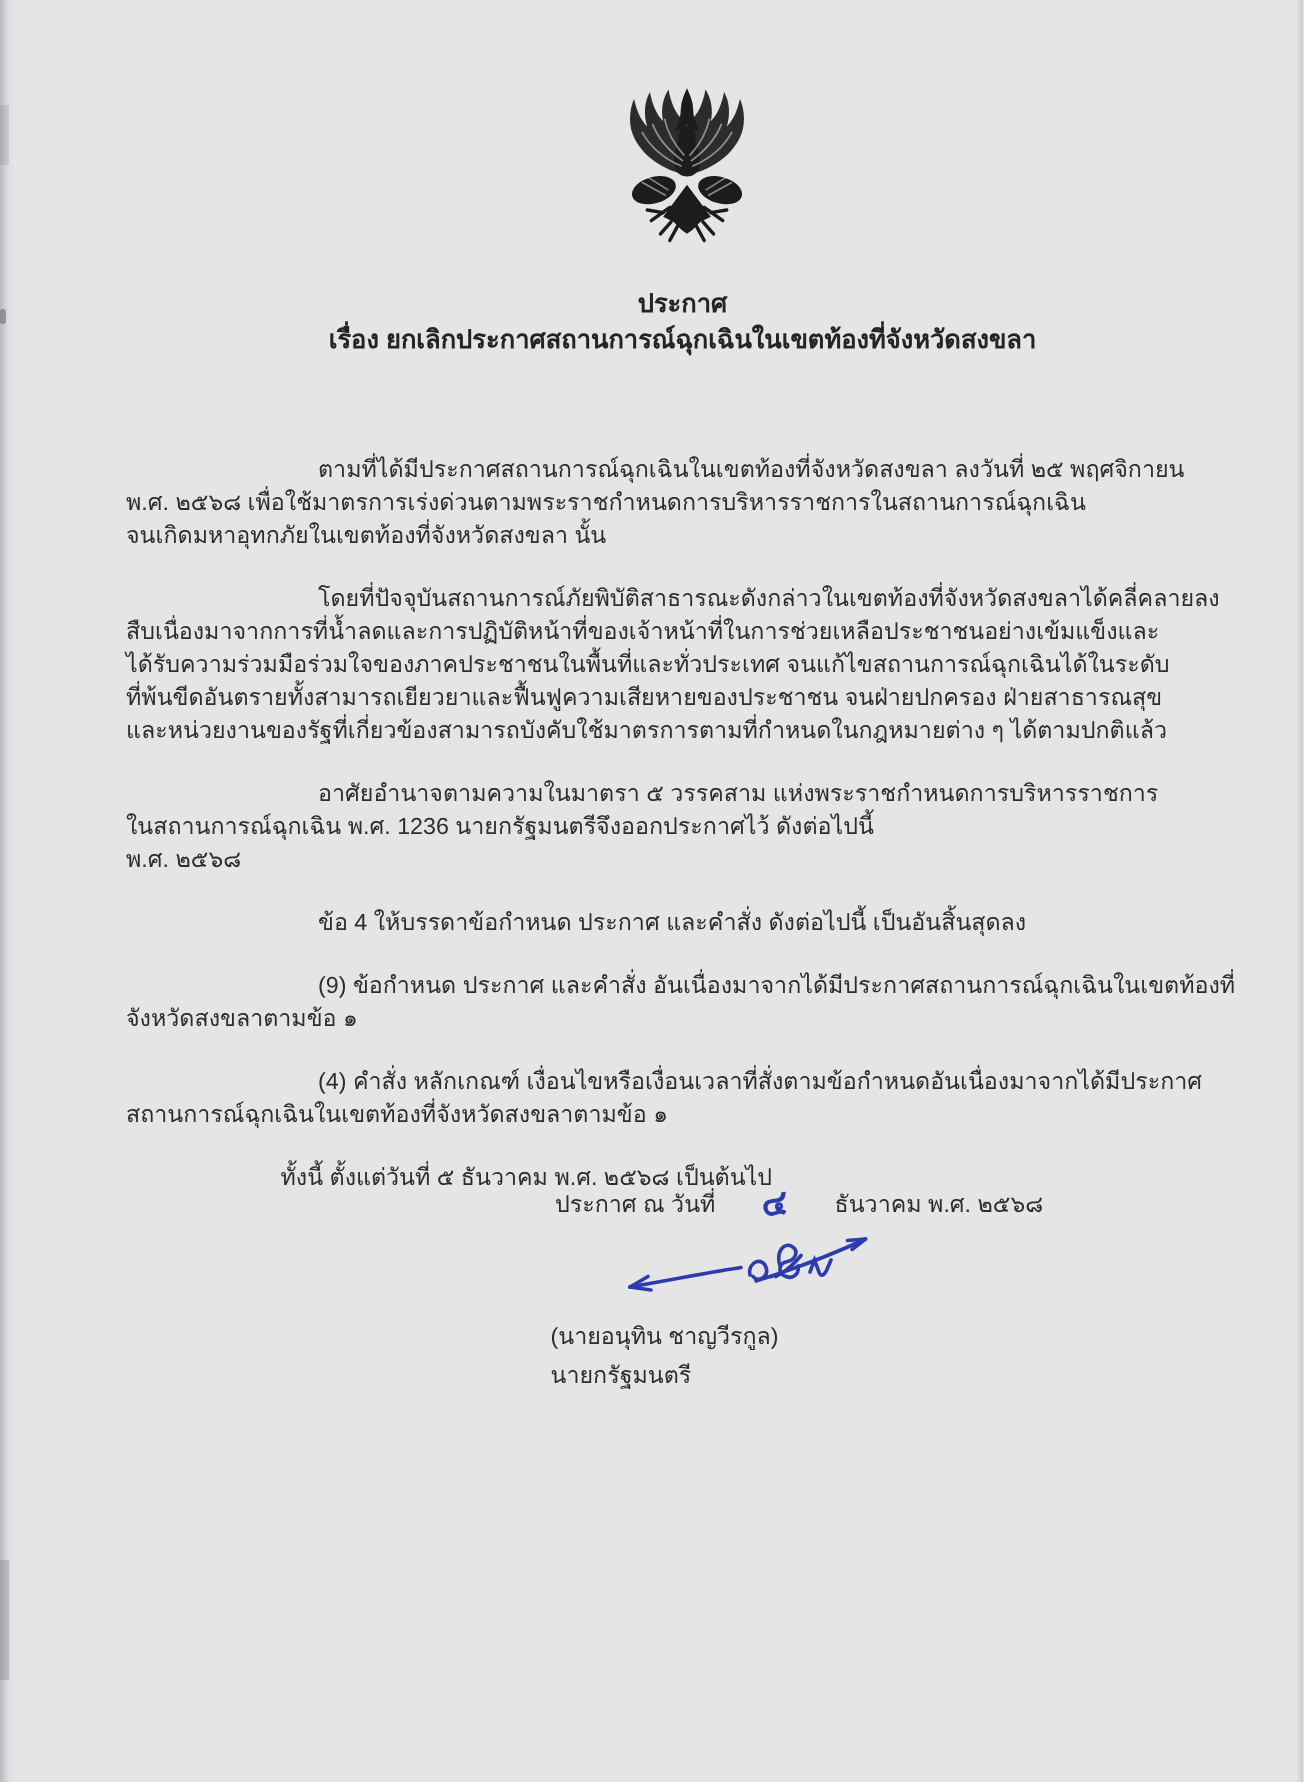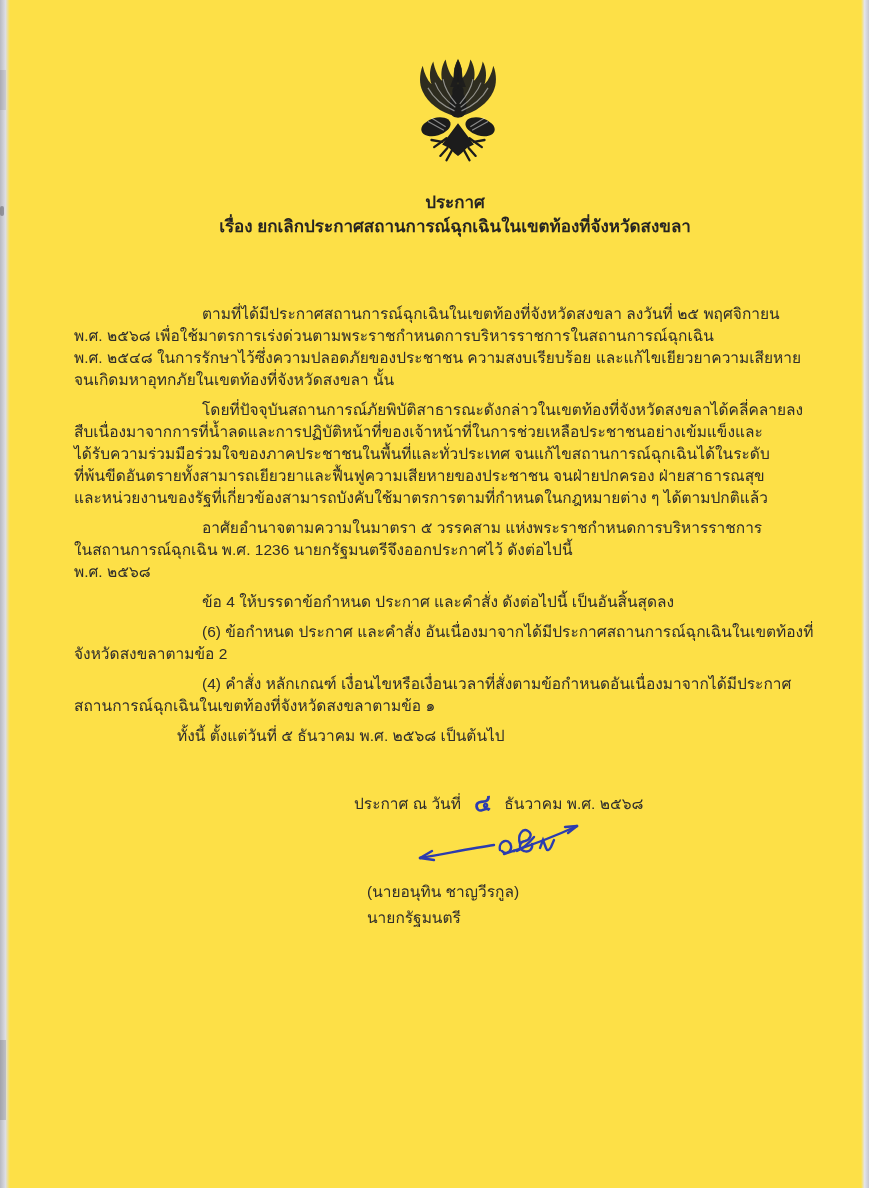--- a/index.html
+++ b/index.html
@@ -3,50 +3,50 @@
 <meta charset="utf-8">
 <style>
   html,body{margin:0;padding:0;}
   body{
     width:869px;height:1188px;
     background:#fdfdfd;
     overflow:hidden;
     font-family:"Liberation Sans","DejaVu Sans",sans-serif;
     position:relative;
   }
-  .page{position:absolute;inset:0;background:#fde047;}
+  .page{position:absolute;inset:0;background:#e5e5e5;}
   
   .edge-left{position:absolute;left:0;top:0;bottom:0;width:10px;
     background:linear-gradient(to right,#b9bac1,#dddee4 55%,rgba(255,255,255,0));}
   .edge-right{position:absolute;right:0;top:0;bottom:0;width:8px;
     background:linear-gradient(to left,#c6c7cf,#e3e4ea 55%,rgba(255,255,255,0));}
   .edge-mark{position:absolute;left:0;width:4px;background:#6a6a72;opacity:.6;border-radius:2px;}
   .edge-smudge{position:absolute;left:0;width:6px;background:#5a5a64;opacity:.25;}
 
   .emblem{position:absolute;left:405px;top:55px;width:106px;height:117px;}
 
   .title-block{
     position:absolute;left:455px;top:191px;transform:translateX(-50%);
     width:700px;text-align:center;
     color:#262422;font-size:17px;font-weight:700;line-height:24px;
     white-space:nowrap;
   }
 
   .body-block{
-    position:absolute;left:74px;top:303px;width:714px;
+    position:absolute;left:84px;top:303px;width:714px;
     color:#2f2d2b;font-size:15.5px;line-height:22px;
   }
   .line{white-space:nowrap;}
   .line.para{padding-left:128px;}
-  .body-block .line.para:not(:first-child){margin-top:8px;}
+  .body-block .line.para:not(:first-child){margin-top:20px;}
   .line.effective{padding-left:103px;margin-top:16px;}
 
   .date-row{
-    position:absolute;left:354px;top:793px;
-    display:flex;align-items:flex-end;gap:13px;
+    position:absolute;left:370px;top:793px;
+    display:flex;align-items:flex-end;gap:31px;
     color:#2f2d2b;font-size:15.5px;line-height:22px;white-space:nowrap;
   }
   .hand-day{
     color:#2c3cae;font-size:23px;line-height:20px;font-weight:600;
     transform:rotate(-6deg) translateY(-2px);
     font-family:"DejaVu Serif","Liberation Serif",serif;
   }
 
   .signature{position:absolute;left:414px;top:818px;width:172px;height:50px;}
 
@@ -103,33 +103,32 @@
   </svg>
 
   <div class="title-block">
     <div>ประกาศ</div>
     <div>เรื่อง  ยกเลิกประกาศสถานการณ์ฉุกเฉินในเขตท้องที่จังหวัดสงขลา</div>
   </div>
 
   <div class="body-block" id="body-lines">
       <div class="line para">ตามที่ได้มีประกาศสถานการณ์ฉุกเฉินในเขตท้องที่จังหวัดสงขลา ลงวันที่ ๒๕ พฤศจิกายน</div>
       <div class="line">พ.ศ. ๒๕๖๘ เพื่อใช้มาตรการเร่งด่วนตามพระราชกำหนดการบริหารราชการในสถานการณ์ฉุกเฉิน</div>
-      <div class="line">พ.ศ. ๒๕๔๘ ในการรักษาไว้ซึ่งความปลอดภัยของประชาชน ความสงบเรียบร้อย และแก้ไขเยียวยาความเสียหาย</div>
       <div class="line">จนเกิดมหาอุทกภัยในเขตท้องที่จังหวัดสงขลา นั้น</div>
       <div class="line para">โดยที่ปัจจุบันสถานการณ์ภัยพิบัติสาธารณะดังกล่าวในเขตท้องที่จังหวัดสงขลาได้คลี่คลายลง</div>
       <div class="line">สืบเนื่องมาจากการที่น้ำลดและการปฏิบัติหน้าที่ของเจ้าหน้าที่ในการช่วยเหลือประชาชนอย่างเข้มแข็งและ</div>
       <div class="line">ได้รับความร่วมมือร่วมใจของภาคประชาชนในพื้นที่และทั่วประเทศ จนแก้ไขสถานการณ์ฉุกเฉินได้ในระดับ</div>
       <div class="line">ที่พ้นขีดอันตรายทั้งสามารถเยียวยาและฟื้นฟูความเสียหายของประชาชน จนฝ่ายปกครอง ฝ่ายสาธารณสุข</div>
       <div class="line">และหน่วยงานของรัฐที่เกี่ยวข้องสามารถบังคับใช้มาตรการตามที่กำหนดในกฎหมายต่าง ๆ ได้ตามปกติแล้ว</div>
       <div class="line para">อาศัยอำนาจตามความในมาตรา ๕ วรรคสาม แห่งพระราชกำหนดการบริหารราชการ</div>
       <div class="line">ในสถานการณ์ฉุกเฉิน พ.ศ. 1236 นายกรัฐมนตรีจึงออกประกาศไว้ ดังต่อไปนี้</div>
       <div class="line">พ.ศ. ๒๕๖๘</div>
       <div class="line para">ข้อ 4 ให้บรรดาข้อกำหนด ประกาศ และคำสั่ง ดังต่อไปนี้ เป็นอันสิ้นสุดลง</div>
-      <div class="line para">(6)  ข้อกำหนด ประกาศ และคำสั่ง อันเนื่องมาจากได้มีประกาศสถานการณ์ฉุกเฉินในเขตท้องที่</div>
-      <div class="line">จังหวัดสงขลาตามข้อ 2</div>
+      <div class="line para">(9)  ข้อกำหนด ประกาศ และคำสั่ง อันเนื่องมาจากได้มีประกาศสถานการณ์ฉุกเฉินในเขตท้องที่</div>
+      <div class="line">จังหวัดสงขลาตามข้อ ๑</div>
       <div class="line para">(4)  คำสั่ง หลักเกณฑ์ เงื่อนไขหรือเงื่อนเวลาที่สั่งตามข้อกำหนดอันเนื่องมาจากได้มีประกาศ</div>
       <div class="line">สถานการณ์ฉุกเฉินในเขตท้องที่จังหวัดสงขลาตามข้อ ๑</div>
       <div class="line para effective">ทั้งนี้  ตั้งแต่วันที่ ๕ ธันวาคม พ.ศ. ๒๕๖๘ เป็นต้นไป</div>
     </div>
 
   <div class="date-row">
     <span>ประกาศ  ณ  วันที่</span>
     <span class="hand-day">๔</span>
     <span>ธันวาคม  พ.ศ. ๒๕๖๘</span>
   </div>

